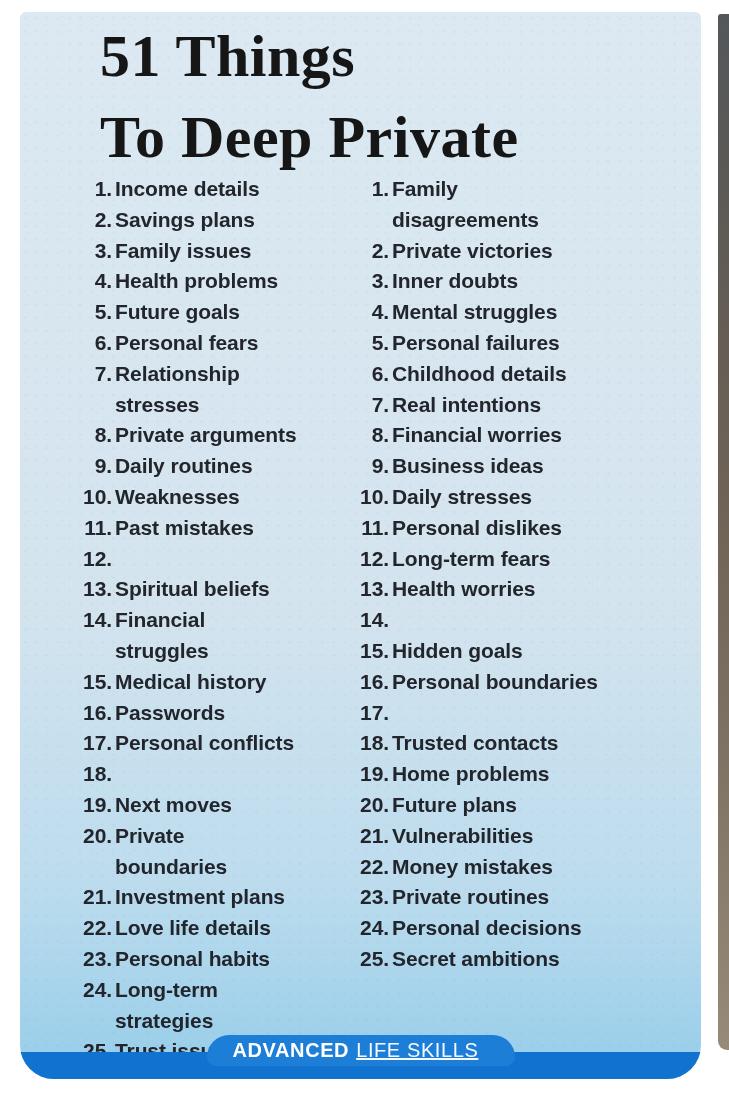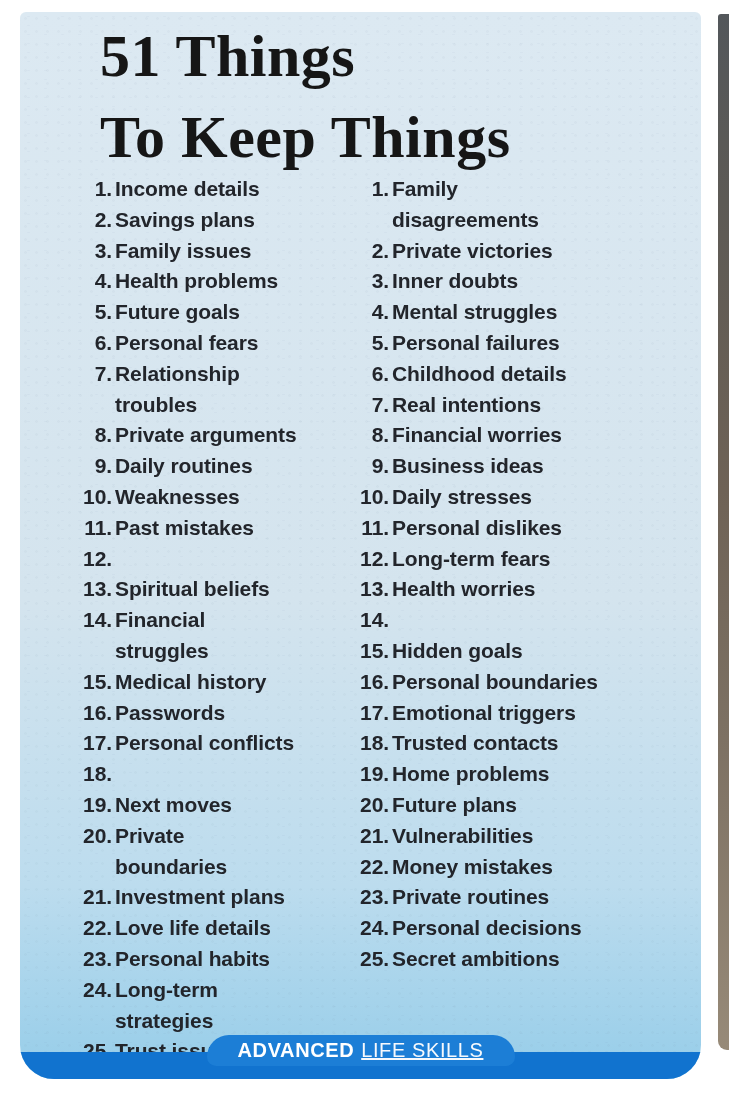--- a/index.html
+++ b/index.html
@@ -89,21 +89,20 @@
   .badge{
     position:absolute;
     left:50%;bottom:13px;
     transform:translateX(-50%);
     min-width:308px;height:31px;
     padding:0 26px;
     background:var(--badge-blue);
     border-radius:24px 24px 10px 10px;
     display:flex;
     align-items:center;
-    justify-content:center;
     color:var(--badge-text);
     font-size:20px;
     letter-spacing:0.6px;
     white-space:nowrap;
   }
   .badge .b-bold{font-weight:800;margin-right:7px;}
   .badge .b-reg{font-weight:400;opacity:0.96;text-decoration:underline;}
   .next-card-edge{
     position:absolute;
     right:0;top:14px;
@@ -119,21 +118,21 @@
 </style>
 </head>
 <body>
 
 <div class="page">
 
   <div class="card">
 
     <div class="title">
       <div>51 Things</div>
-      <div>To Keep Things</div>
+      <div>To Deep Private</div>
     </div>
 
     <div class="columns">
       <div class="col col-left" id="col-left">
           <div class="row">
             <span class="num">1.</span>
             <span class="txt">Income details</span>
           </div>
           <div class="row">
             <span class="num">2.</span>
@@ -150,21 +149,21 @@
           <div class="row">
             <span class="num">5.</span>
             <span class="txt">Future goals</span>
           </div>
           <div class="row">
             <span class="num">6.</span>
             <span class="txt">Personal fears</span>
           </div>
           <div class="row">
             <span class="num">7.</span>
-            <span class="txt">Relationship troubles</span>
+            <span class="txt">Relationship stresses</span>
           </div>
           <div class="row">
             <span class="num">8.</span>
             <span class="txt">Private arguments</span>
           </div>
           <div class="row">
             <span class="num">9.</span>
             <span class="txt">Daily routines</span>
           </div>
           <div class="row">
@@ -294,21 +293,20 @@
           <div class="row">
             <span class="num">15.</span>
             <span class="txt">Hidden goals</span>
           </div>
           <div class="row">
             <span class="num">16.</span>
             <span class="txt">Personal boundaries</span>
           </div>
           <div class="row">
             <span class="num">17.</span>
-            <span class="txt">Emotional triggers</span>
           </div>
           <div class="row">
             <span class="num">18.</span>
             <span class="txt">Trusted contacts</span>
           </div>
           <div class="row">
             <span class="num">19.</span>
             <span class="txt">Home problems</span>
           </div>
           <div class="row">

